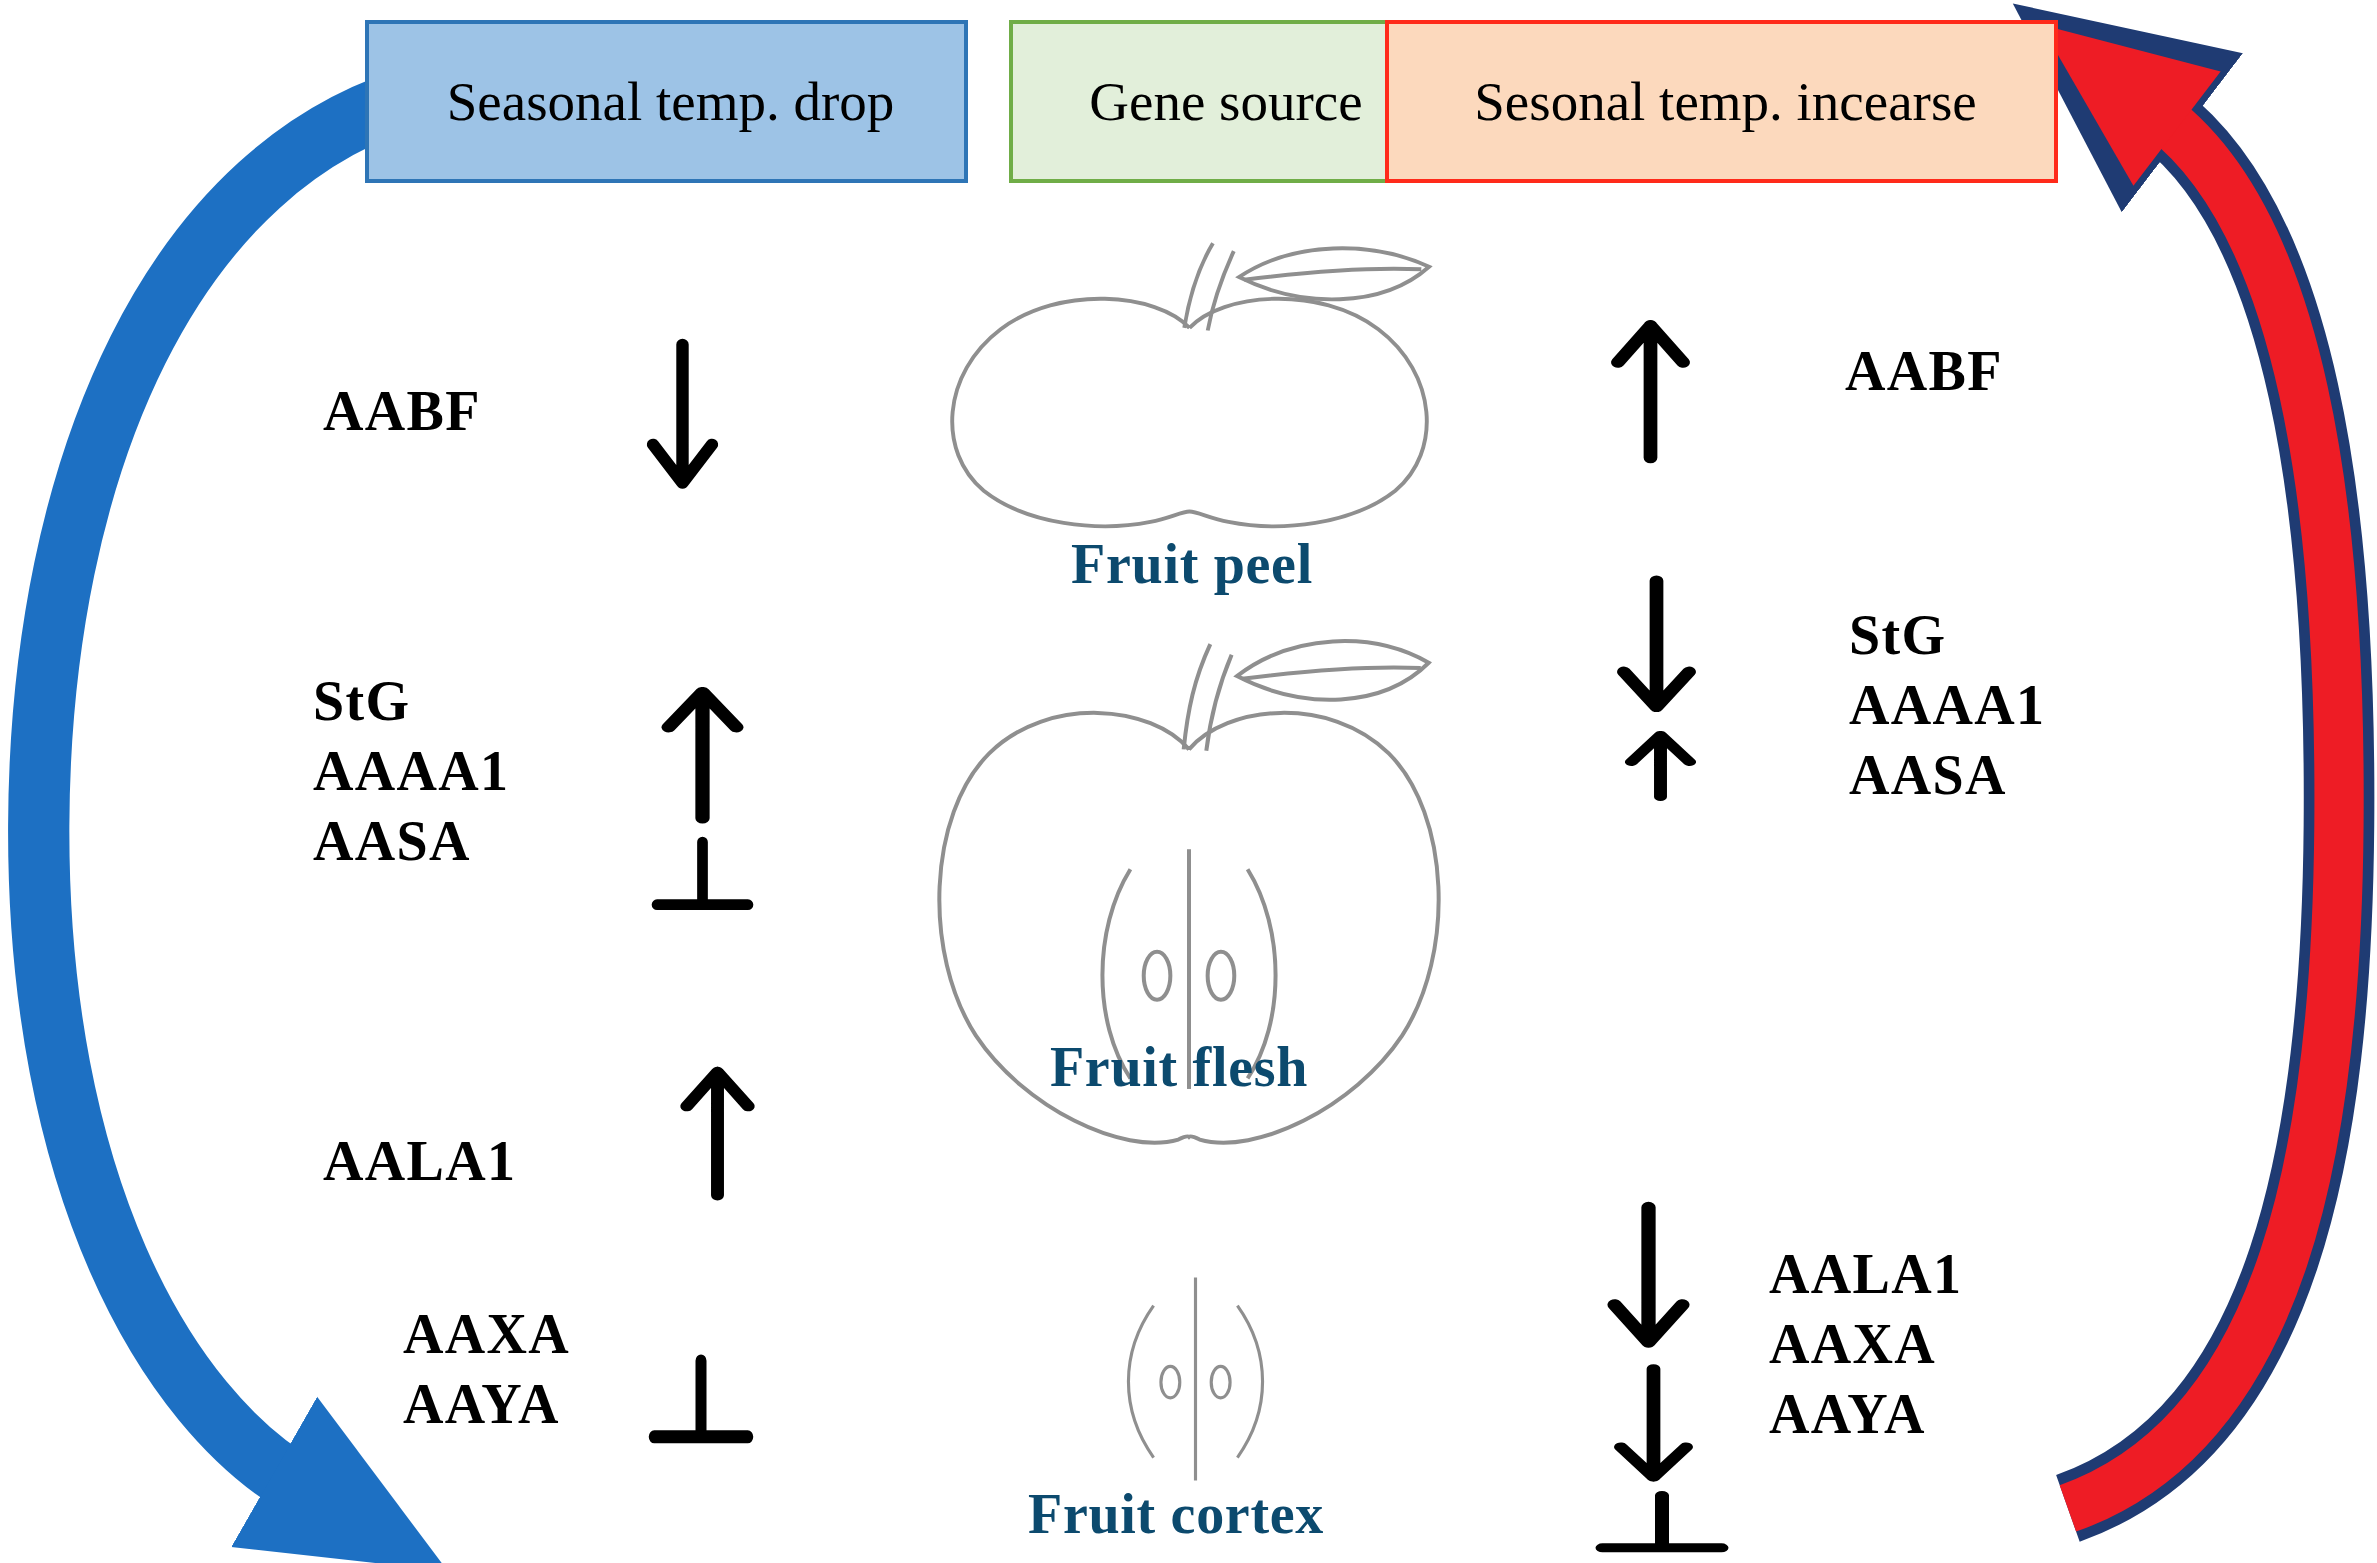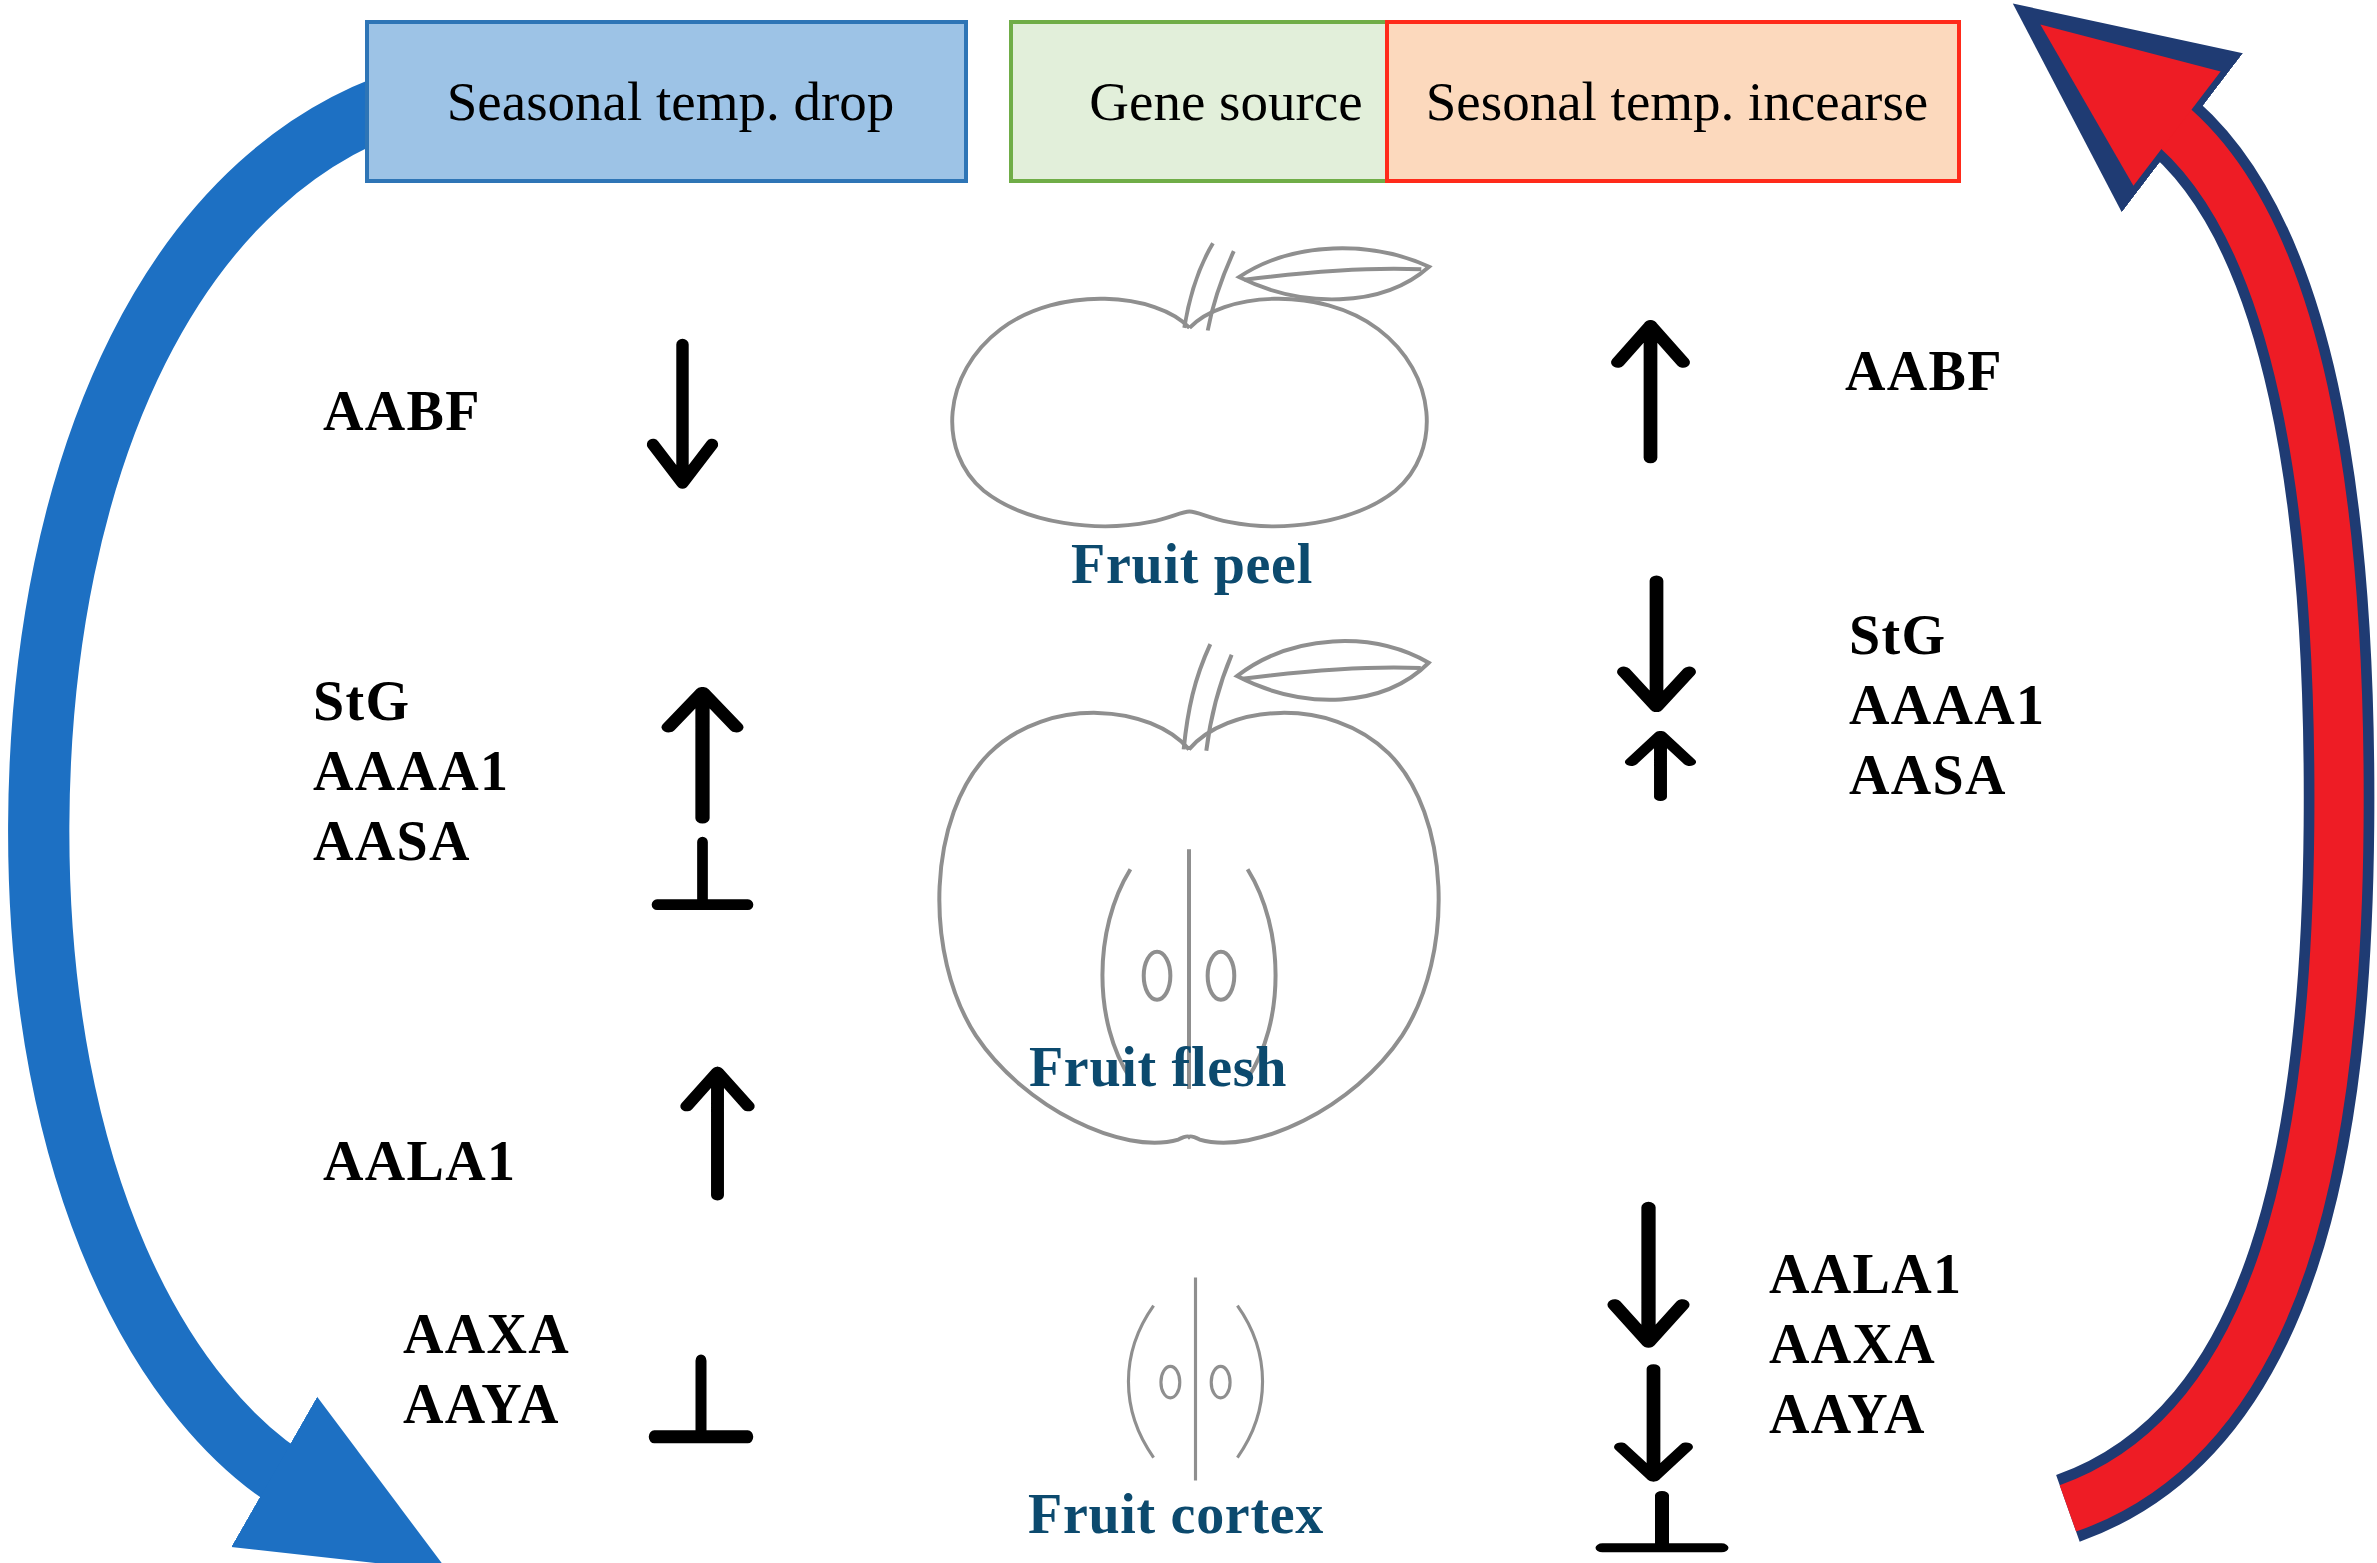--- a/index.html
+++ b/index.html
@@ -16,21 +16,21 @@
   .head-navy{fill:var(--heat-cycle-outline,#1f3b73);}
   .head-red{fill:var(--heat-cycle,#ee1c25);}
 
   .hdr{
     position:absolute;top:20px;height:163px;z-index:3;box-sizing:border-box;
     display:flex;align-items:center;justify-content:center;
     font-size:55px;color:#000;white-space:nowrap;padding-left:8px;
   }
   .box-cold{left:365px;width:603px;background:var(--cold-box-bg,#9dc3e6);border:4.7px solid var(--cold-box-border,#2e75b6);}
   .box-source{left:1009px;width:426px;background:var(--source-box-bg,#e2efda);border:4.7px solid var(--source-box-border,#70ad47);}
-  .box-heat{left:1385px;width:576px;background:var(--heat-box-bg,#fcd9bd);border:4.7px solid var(--heat-box-border,#ff2a1a);}
+  .box-heat{left:1385px;width:673px;background:var(--heat-box-bg,#fcd9bd);border:4.7px solid var(--heat-box-border,#ff2a1a);}
 
   .gene{
     position:absolute;z-index:2;font-weight:bold;font-size:56px;line-height:1.25;
     color:#000;letter-spacing:1.3px;white-space:nowrap;
   }
   .fruit-label{
     position:absolute;z-index:2;font-weight:bold;font-size:56px;color:#0c4a6e;
     width:466px;text-align:center;letter-spacing:0.7px;
   }
   .glyph{position:absolute;z-index:2;overflow:visible;}
@@ -116,21 +116,21 @@
     <path d="M220 115 C192 82 115 74 70 118 C24 164 20 268 60 330 C96 384 170 420 212 408 C216 406 219 405 220 406 C221 405 224 406 228 408 C270 420 344 384 380 330 C420 268 416 164 370 118 C325 74 248 82 220 115"></path>
     <path d="M216 115 C219 85 224 62 236 36 M233 116 C236 92 241 70 252 44"></path>
     <path d="M256 60 C298 28 358 26 400 50 C366 84 306 86 256 60 Z"></path>
     <path d="M260 62 C308 56 352 52 394 54"></path>
     <path d="M220 190 L220 370"></path>
     <path d="M176 205 C148 250 148 320 176 362"></path>
     <path d="M264 205 C292 250 292 320 264 362"></path>
     <ellipse cx="196" cy="285" rx="10" ry="18"></ellipse>
     <ellipse cx="244" cy="285" rx="10" ry="18"></ellipse>
   </svg>
-  <div class="fruit-label" style="left:925px;top:1035px;">Fruit flesh</div>
+  <div class="fruit-label" style="left:946px;top:1035px;">Fruit flesh</div>
 
   <svg class="apple" style="left:1069px;top:1269px;width:253px;height:220px;" viewBox="0 0 240 210">
     <path d="M120 8 L120 202"></path>
     <path d="M80 35 C48 80 48 135 80 180"></path>
     <path d="M160 35 C192 80 192 135 160 180"></path>
     <ellipse cx="96" cy="108" rx="9" ry="15"></ellipse>
     <ellipse cx="144" cy="108" rx="9" ry="15"></ellipse>
   </svg>
   <div class="fruit-label" style="left:943px;top:1482px;">Fruit cortex</div>
 

